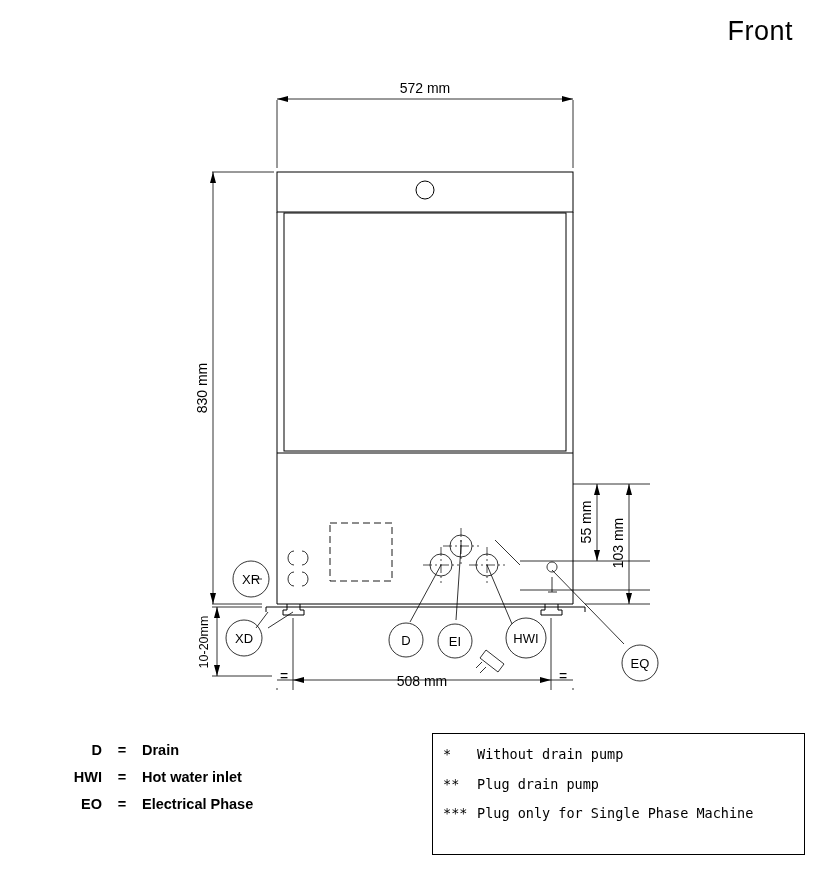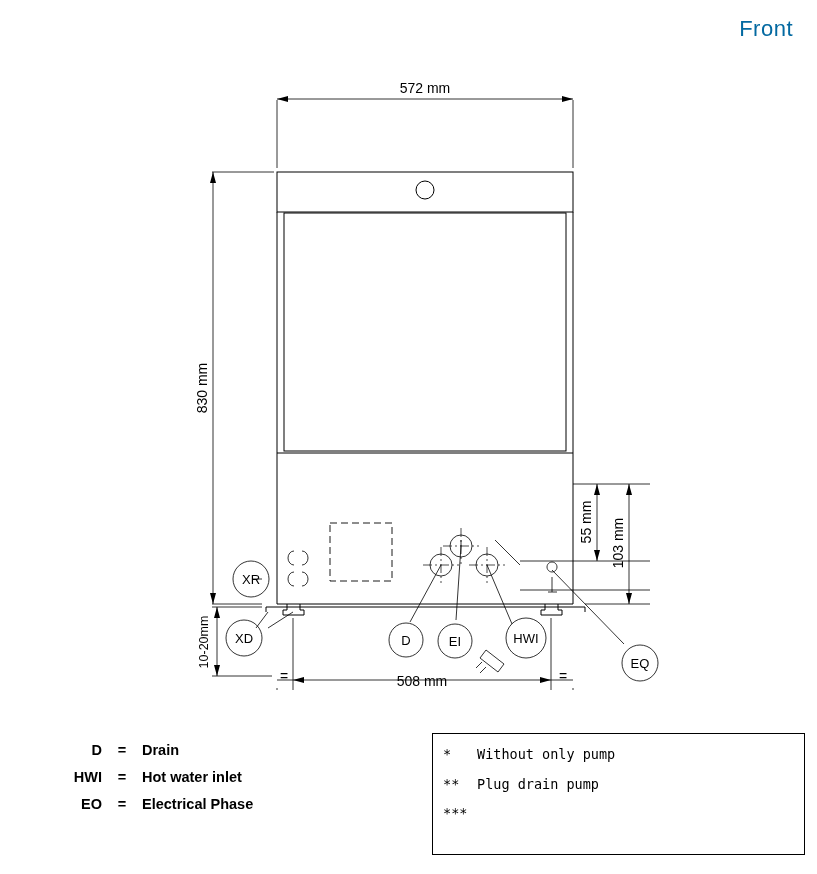--- a/index.html
+++ b/index.html
@@ -16,23 +16,23 @@
     overflow: hidden;
   }
   #root {
     position: absolute;
     inset: 0;
   }
   .view-title {
     position: absolute;
     right: 24px;
     top: 16px;
-    font-size: 22px;
-    font-family: "Liberation Sans", sans-serif;
-    color: #0369a1;
+    font-size: 27px;
+    font-family: "Liberation Sans", sans-serif;
+    color: #000000;
     letter-spacing: 0.5px;
   }
   svg.drawing {
     position: absolute;
     left: 0;
     top: 0;
     width: 817px;
     height: 874px;
   }
   .legend {
@@ -270,24 +270,25 @@
     <div class="legend-row">
       <span class="legend-key">EO</span>
       <span class="legend-eq">=</span>
       <span class="legend-val">Electrical Phase</span>
     </div>
   </div>
 
   <div class="notes-box">
     <div class="note-row">
       <span class="note-mark" style="width:34px;">*</span>
-      <span>Without only pump</span>
+      <span>Without drain pump</span>
     </div>
     <div class="note-row">
       <span class="note-mark" style="width:34px;">**</span>
       <span>Plug drain pump</span>
     </div>
     <div class="note-row">
       <span class="note-mark" style="width:34px;">***</span>
+      <span>Plug only for Single Phase Machine</span>
     </div>
   </div>
 
 </div>
 
 </body></html>

